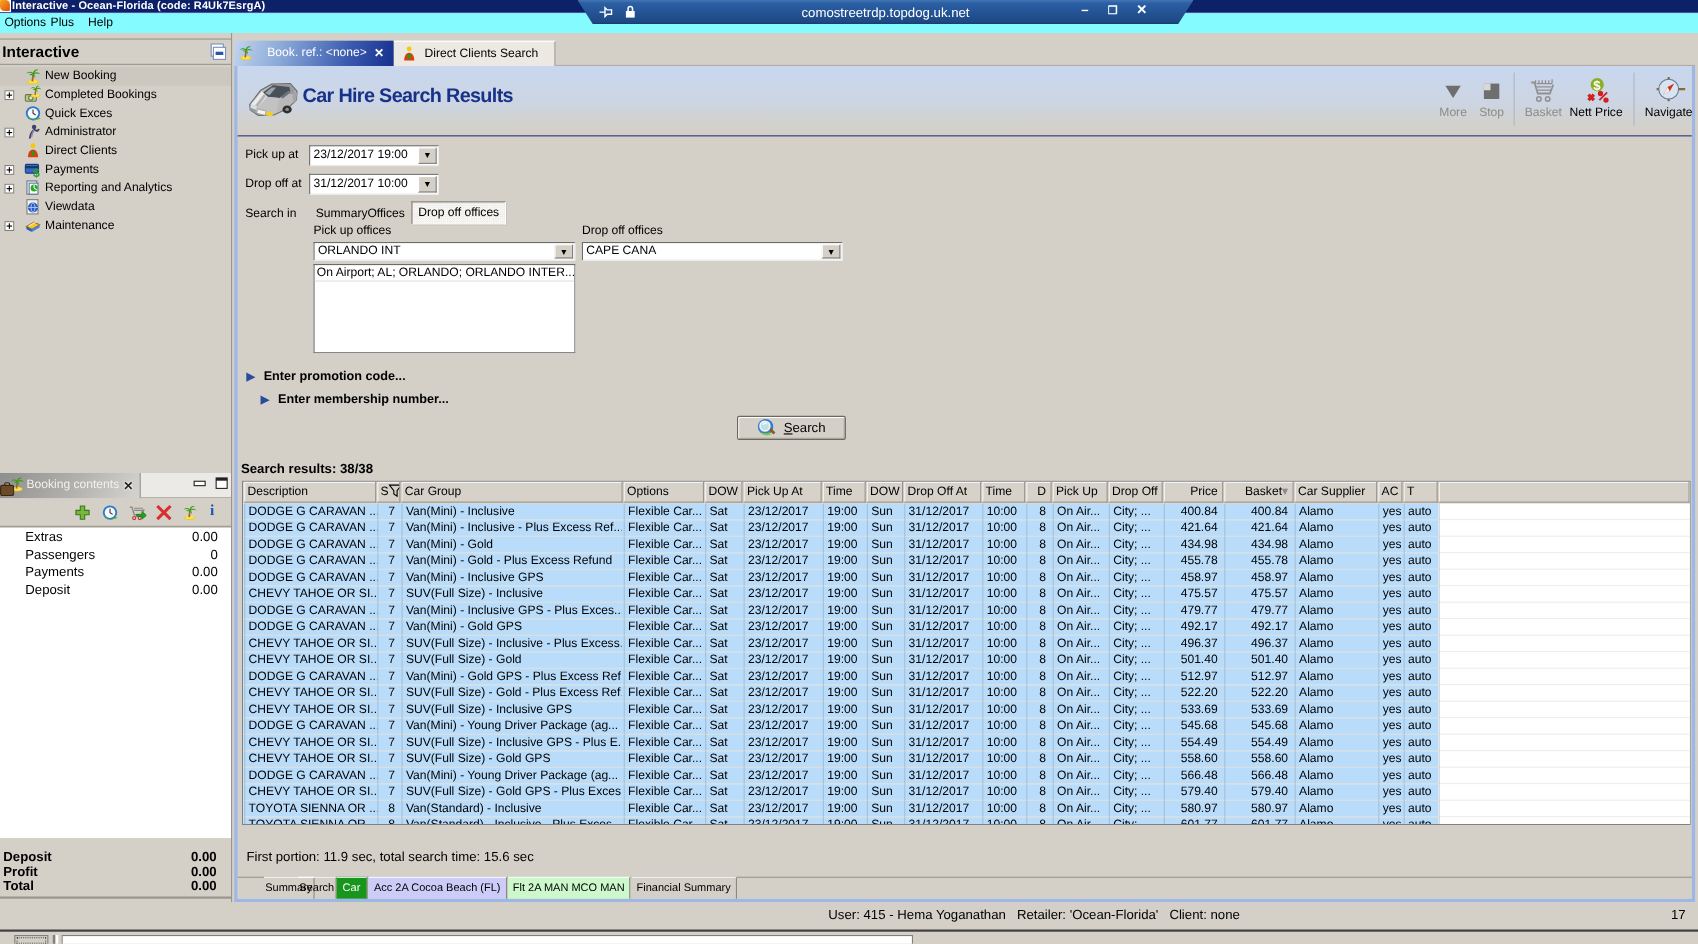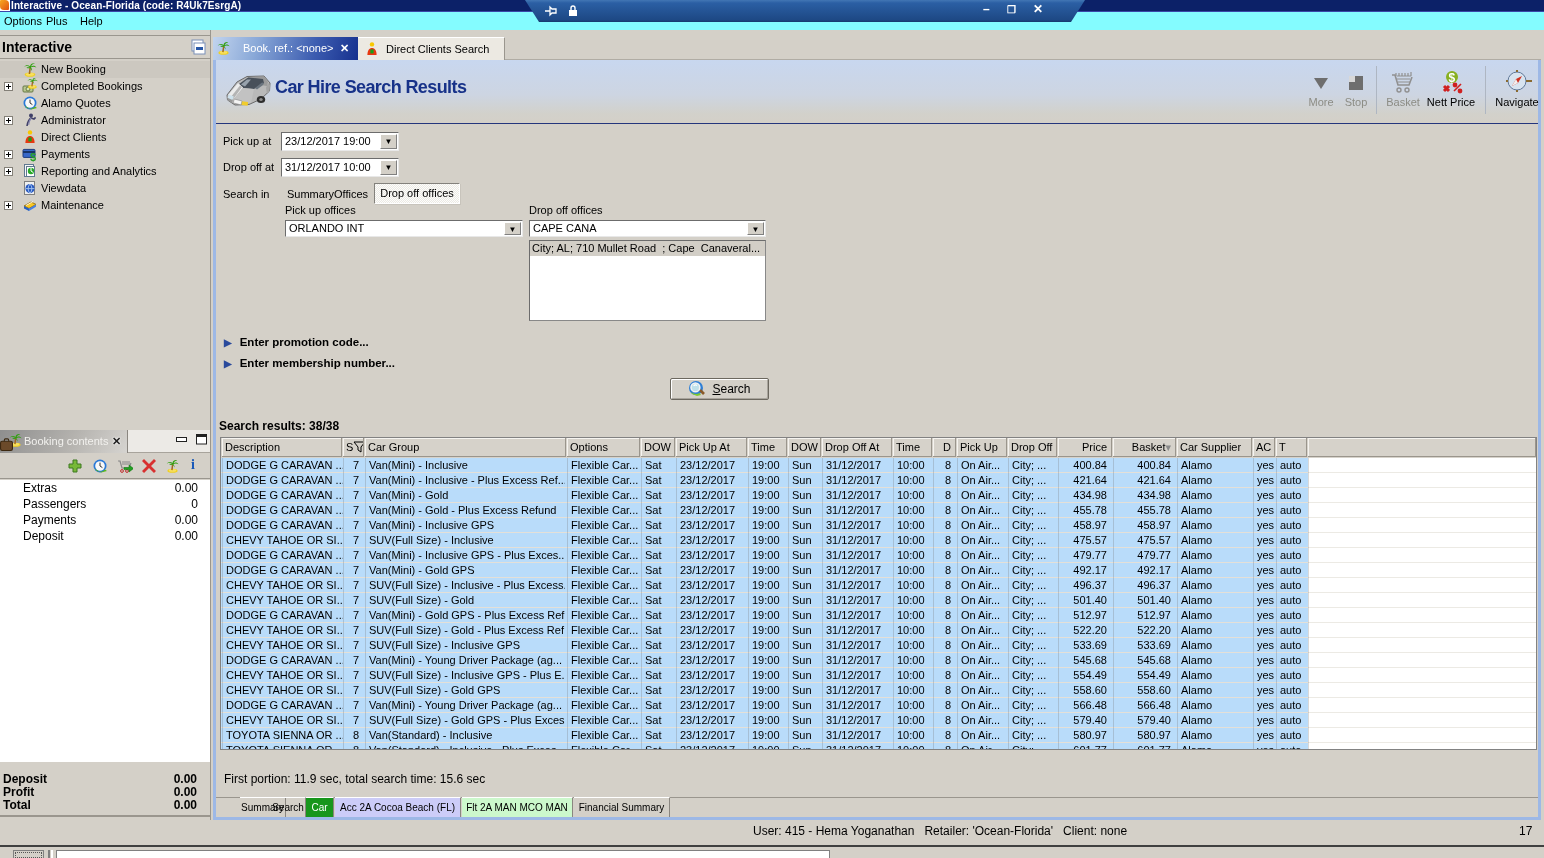--- a/index.html
+++ b/index.html
@@ -108,20 +108,21 @@
 <div id="rdp">
  <svg style="left:18px;top:5px" width="14" height="12" viewBox="0 0 14 12">
       <g transform="rotate(90 7 6)">
         <path d="M5 0h4v4l2 2H3l2-2zM7 6v5" stroke="#fff" stroke-width="1.3" fill="none"></path>
       </g>
     </svg>
  <svg style="left:42px" width="12" height="14" viewBox="0 0 12 14">
       <rect x="2" y="6" width="8" height="6" fill="#fff"></rect>
       <path d="M4 6V4a2 2 0 0 1 4 0v2" stroke="#fff" stroke-width="1.4" fill="none"></path>
     </svg>
+ <span class="host">comostreetrdp.topdog.uk.net</span>
  <span class="wb" style="left:458px">–</span>
  <span class="wb" style="left:482px;font-size:10px;top:4px">❐</span>
  <span class="wb" style="left:508px">✕</span>
 </div>
 
 <div id="lp-border"></div>
 <div id="lp-head">
     <b>Interactive</b>
  <svg style="position:absolute;left:190px;top:3px" width="16" height="16" viewBox="0 0 16 16">
       <rect x="2" y="1" width="11" height="11" fill="#fff" stroke="#7a90b8"></rect>
@@ -152,21 +153,21 @@
       </svg></span>
     <span class="tlbl">Completed Bookings</span>
   </div>
 <div class="titem" style="top:95px">
     <span class="ticon"><svg width="16" height="16" viewBox="0 0 16 16">
         <circle cx="8" cy="8" r="6.5" fill="#2878d8"></circle>
         <circle cx="8" cy="8" r="4.8" fill="#f8f8f8"></circle>
         <path d="M8 4.6V8l2.4 1.6" stroke="#333" stroke-width="1" fill="none"></path>
         <path d="M2.5 10.5 A6.5 6.5 0 0 0 13 11.5 L15 13 L9 14.5Z" fill="#58b818"></path>
       </svg></span>
-    <span class="tlbl">Alamo Quotes</span>
+    <span class="tlbl">Quick Exces</span>
   </div>
 <div class="titem" style="top:112px">
     <span class="pbox"></span>
     <span class="ticon"><svg width="16" height="16" viewBox="0 0 16 16">
         <circle cx="9" cy="3.4" r="2" fill="#404068"></circle>
         <path d="M5 14 C5.6 10 7 7.5 9 6 L12 7 L13.6 5.4" stroke="#404068" stroke-width="1.6" fill="none"></path>
         <path d="M9 6 C7.6 8.4 6.8 10.6 6.6 12.8" stroke="#8888b0" stroke-width="1.4" fill="none"></path>
       </svg></span>
     <span class="tlbl">Administrator</span>
   </div>
@@ -393,28 +394,28 @@
  <div class="field" style="left:68px;top:95px;width:118px;height:19px">23/12/2017 19:00<span class="drop">▼</span></div>
  <div class="flabel" style="left:10px;top:124px">Drop off at</div>
  <div class="field" style="left:68px;top:121px;width:118px;height:19px">31/12/2017 10:00<span class="drop">▼</span></div>
  <div class="flabel" style="left:10px;top:151px">Search in</div>
  <div class="seg" style="left:74px;top:151px">Summary</div>
  <div class="seg" style="left:121px;top:151px">Offices</div>
  <div class="segsel" style="left:161px;top:146px;width:86px;height:21px;line-height:19px">Drop off offices</div>
 
  <div class="flabel" style="left:72px;top:167px">Pick up offices</div>
  <div class="field" style="left:72px;top:183px;width:238px;height:17px;line-height:14px">ORLANDO INT<span class="drop">▼</span></div>
+ <div class="lbox" style="left:72px;top:203px;width:238px;height:81px">
+      <div style="border-bottom:1px solid #e0e0e0;padding-left:2px;white-space:nowrap;overflow:hidden;height:15px;line-height:15px">On Airport; AL; ORLANDO; ORLANDO INTER...</div>
+    </div>
  <div class="flabel" style="left:316px;top:167px">Drop off offices</div>
  <div class="field" style="left:316px;top:183px;width:237px;height:17px;line-height:14px">CAPE CANA<span class="drop">▼</span></div>
- <div class="lbox" style="left:316px;top:203px;width:237px;height:81px">
-      <div style="background:#d2cec6;padding-left:2px;white-space:nowrap;overflow:hidden;height:15px;line-height:15px">City; AL; 710 Mullet Road&nbsp; ; Cape&nbsp; Canaveral...</div>
-    </div>
 
  <div class="disc" style="left:11px;top:299px"><span class="tri">▶</span>Enter promotion code...</div>
- <div class="disc" style="left:11px;top:320px"><span class="tri">▶</span>Enter membership number...</div>
+ <div class="disc" style="left:24px;top:320px"><span class="tri">▶</span>Enter membership number...</div>
  <div id="searchbtn"><svg width="18" height="17" viewBox="0 0 18 17" style="vertical-align:-4px;margin-right:6px">
         <circle cx="8" cy="8" r="7" fill="#2f7fd6"></circle>
         <path d="M3 12 C5 14 9 14.6 11.5 13 L13 15 L9 16 L4 14Z" fill="#7ec82e"></path>
         <path d="M12 10 L16 14" stroke="#8a5a28" stroke-width="2.6"></path>
         <circle cx="7.4" cy="7.4" r="4.4" fill="#bfe0ea" stroke="#f2f2f2" stroke-width="1.6"></circle>
         <path d="M5.6 6 A2.6 2.6 0 0 1 9 5.4" stroke="#fff" stroke-width="1.2" fill="none"></path>
       </svg><span style="text-decoration:underline">S</span>earch</div>
 
  <b style="position:absolute;left:6px;top:382px;font-size:12px">Search results: 38/38</b>
  <div id="tbl">

